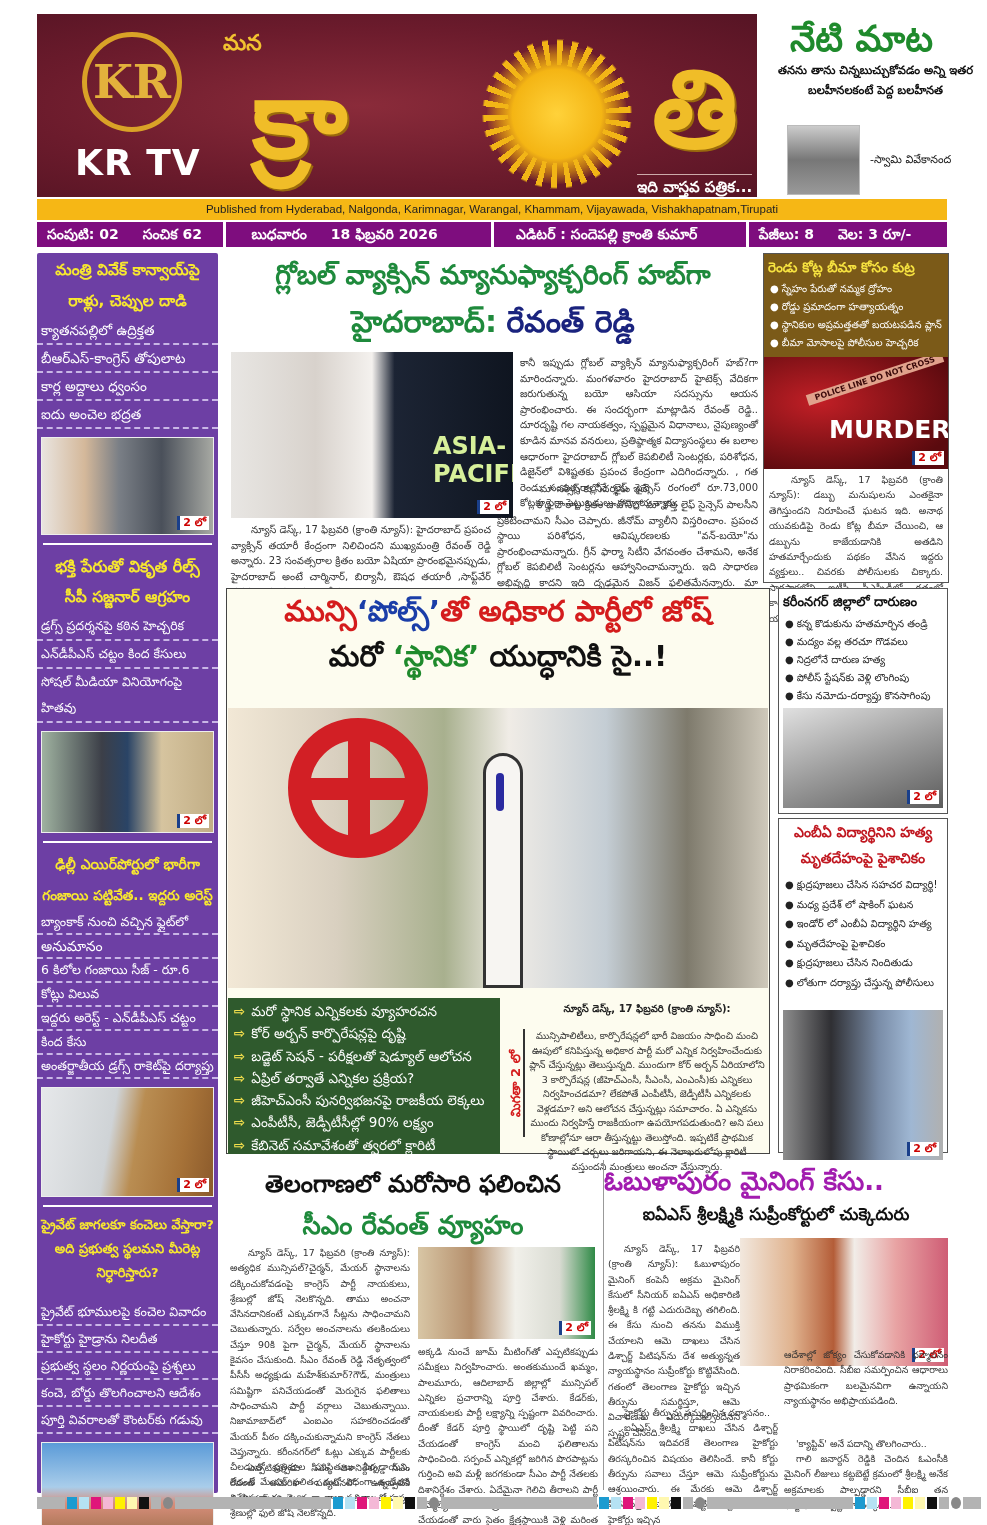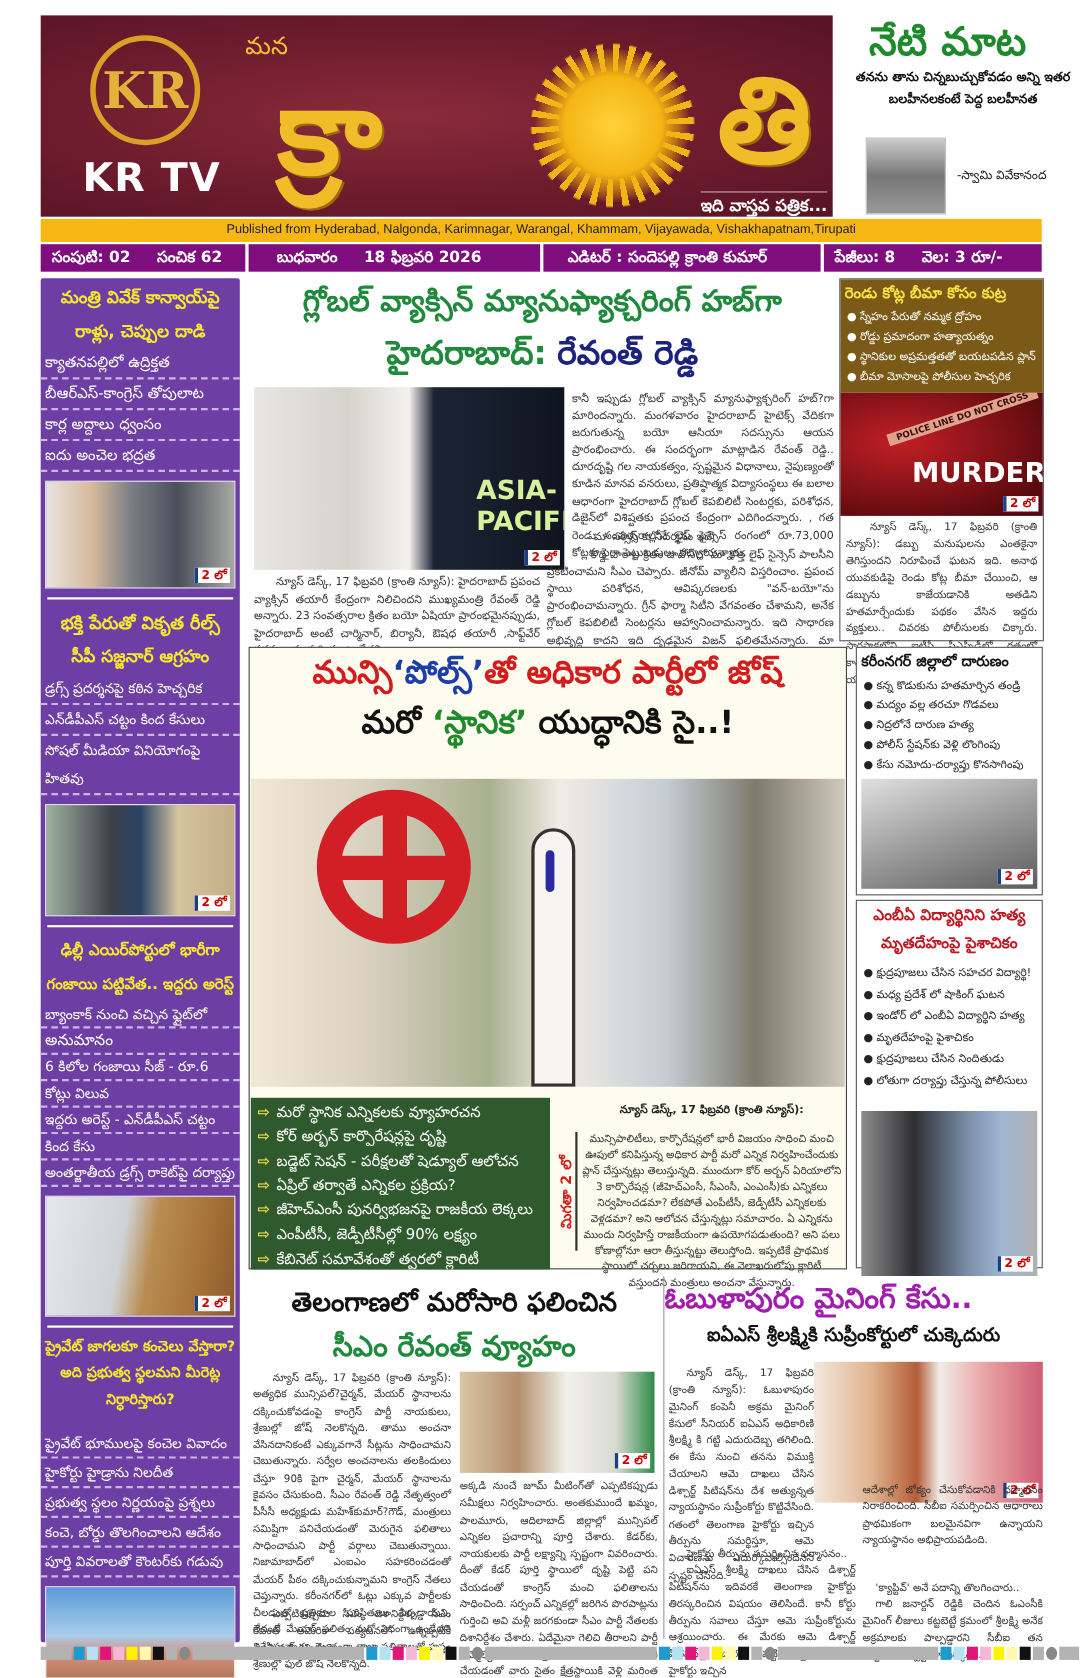--- a/index.html
+++ b/index.html
@@ -2,21 +2,21 @@
 <html><head>
 <meta charset="utf-8">
 <style>
 *{box-sizing:border-box;margin:0;padding:0}
 body{width:987px;height:1525px;background:#fff;font-family:"DejaVu Sans",sans-serif;position:relative;overflow:hidden;color:#222}
 .abs{position:absolute}
 
 #masthead{left:37px;top:14px;width:720px;height:183px;background:radial-gradient(ellipse at 45% 50%,#8a2b3a 0%,#6b1b2c 60%,#561424 100%)}
 .kr-ring{left:45px;top:18px;width:100px;height:100px;border:5px solid #d9a227;border-radius:50%;display:flex;align-items:center;justify-content:center;color:#e3b23c;font-family:"DejaVu Serif",serif;font-size:46px;font-weight:bold}
 .kr-tv{left:38px;top:128px;color:#fff;font-size:36px;font-weight:bold;letter-spacing:1px}
-.mana{left:186px;top:16px;color:#f2c230;font-size:22px;font-weight:normal}
+.mana{left:186px;top:16px;color:#f2c230;font-size:22px;font-weight:bold}
 .kranti-glyph{left:215px;top:50px;color:#f0bd28;font-size:110px;font-weight:bold;line-height:1;text-shadow:2px 2px 0 #9a6a0c}
 .sun{left:450px;top:30px;width:140px;height:140px;border-radius:50%;background:radial-gradient(circle,#ffd23a 0%,#f4b514 45%,rgba(230,160,10,0.6) 60%,rgba(0,0,0,0) 72%)}
 .sun::before{content:"";position:absolute;inset:-6px;border-radius:50%;background:repeating-conic-gradient(#f2b516 0deg 5deg,transparent 5deg 12deg);mask:radial-gradient(circle,transparent 45%,#000 46%,#000 68%,transparent 70%);-webkit-mask:radial-gradient(circle,transparent 45%,#000 46%,#000 68%,transparent 70%)}
 .thi-glyph{left:615px;top:40px;color:#f0bd28;font-size:110px;font-weight:bold;line-height:1;text-shadow:2px 2px 0 #9a6a0c}
 .tagline{left:600px;top:160px;color:#fff;font-size:15px;font-weight:bold;border-top:1px solid #caa;padding-top:3px}
 
 .quote-title{left:790px;top:18px;color:#1f8a2c;font-size:36px;font-weight:bold;white-space:nowrap}
 .quote-text{left:778px;top:60px;width:195px;text-align:center;font-size:11.5px;line-height:20px;color:#111;font-weight:bold}
 .quote-photo{left:787px;top:125px;width:73px;height:70px;background:linear-gradient(180deg,#ccc,#777 50%,#999);border:1px solid #bbb}
 .quote-author{left:870px;top:153px;font-size:11px;color:#111}

